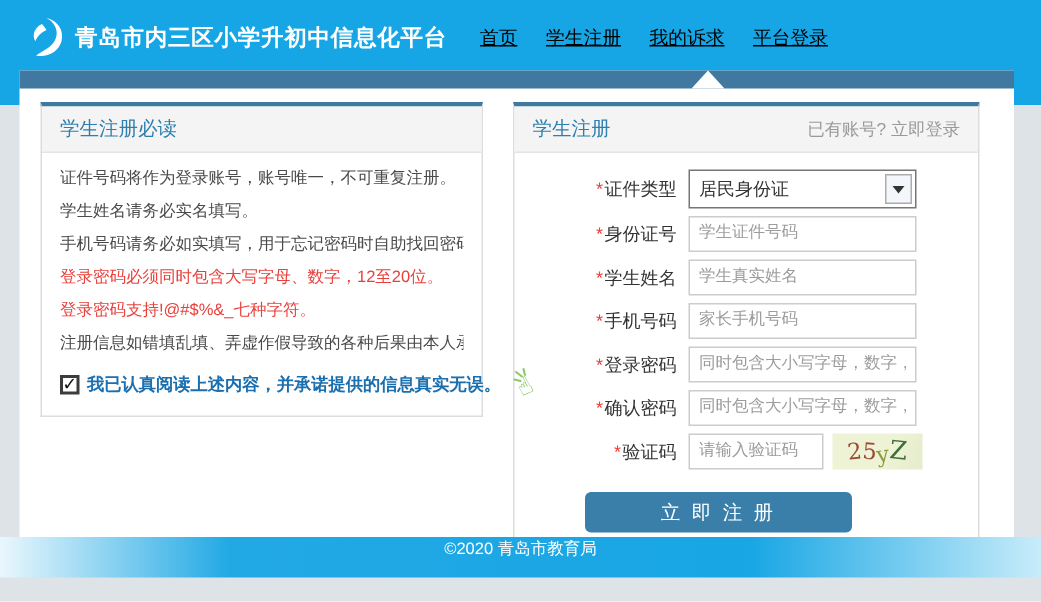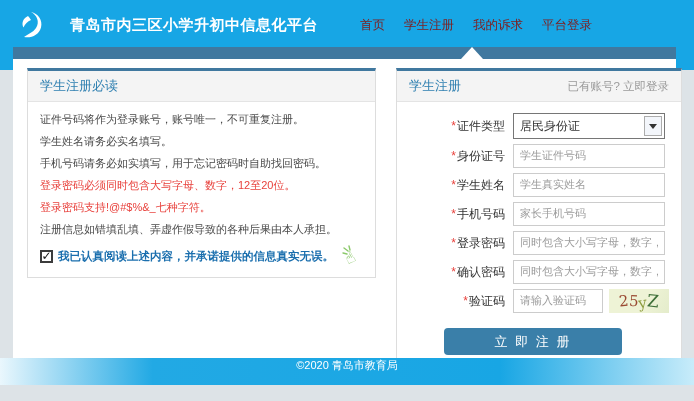--- a/index.html
+++ b/index.html
@@ -7,36 +7,36 @@
     --blue-text:#2e7fb0; --agree-blue:#1b6fae; --pagebg:#dde3e7;
   }
   *{box-sizing:border-box;margin:0;padding:0;}
   html,body{width:694px;height:401px;}
   body{
     position:relative;overflow:hidden;background:var(--pagebg);
     font-family:"Liberation Sans","DejaVu Sans",sans-serif;
   }
   
   .header{position:absolute;top:0;left:0;width:694px;height:70px;background:var(--cyan);}
-  .header-content{height:50px;display:flex;align-items:center;padding-left:17px;gap:20px;}
+  .header-content{height:50px;display:flex;align-items:center;padding-left:17px;}
   .logo{width:26px;height:30px;margin-right:7px;flex:0 0 auto;}
   .site-title{color:#fff;font-size:15px;font-weight:bold;letter-spacing:0.5px;}
   .nav{display:flex;margin-left:22px;gap:19px;}
-  .nav-item{font-size:12.5px;color:#7f1d1d;cursor:pointer;white-space:nowrap;}
+  .nav-item{font-size:12.5px;color:#000000;cursor:pointer;white-space:nowrap;text-decoration:underline;}
   
   .card{position:absolute;left:13px;top:47px;width:663px;height:327px;background:#fff;}
   .strip{position:relative;height:12px;background:var(--steel);}
   .strip .notch{
     position:absolute;left:448px;bottom:0;width:0;height:0;
     border-left:11px solid transparent;border-right:11px solid transparent;
     border-bottom:12px solid #fff;
   }
   .panels{display:flex;padding:9px 14px 0 14px;gap:20px;align-items:flex-start;}
   .panel{border:1px solid #ddd;border-top:3px solid var(--steel);background:#fff;}
-  .panel-notice{width:349px;}
+  .panel-notice{width:295px;}
   .panel-register{width:311px;}
   .panel-header{
     background:#f4f4f4;border-bottom:1px solid #e4e4e4;padding:6px 12px;
     display:flex;justify-content:space-between;align-items:center;
   }
   .panel-title{color:var(--blue-text);font-size:13px;}
   .login-hint{font-size:11.5px;color:#999;}
   .login-hint .link{color:#999;cursor:pointer;}
   
   .notice-body{padding:11px 12px 10px 12px;}

